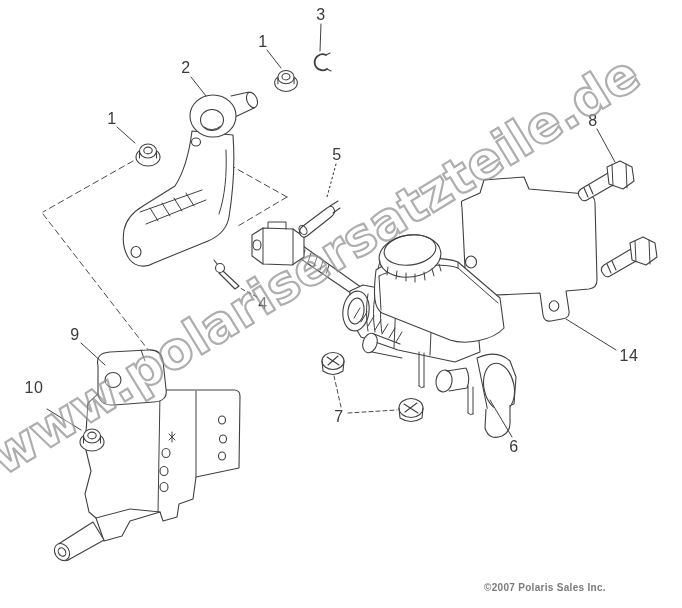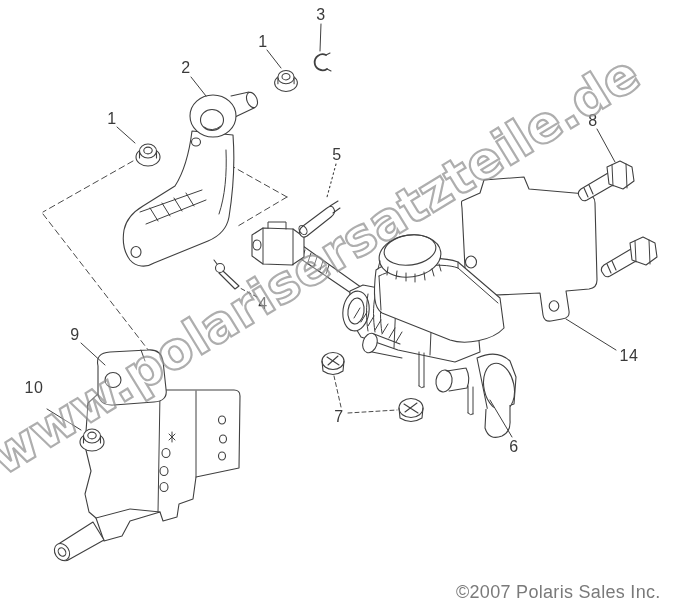--- a/index.html
+++ b/index.html
@@ -12,22 +12,22 @@
   .dashA{stroke-dasharray:6 4;stroke-width:0.95;}
   .dashB{stroke-dasharray:4 3;stroke-width:0.95;}
   .dot{stroke-dasharray:1.6 3;stroke-width:1.1;}
   .callout{position:absolute;transform:translate(-50%,-50%);font-size:16px;
            color:var(--c-label,#3a3a3a);letter-spacing:.5px;user-select:none;}
   .watermark{position:absolute;left:-6px;top:428px;transform:rotate(-31.5deg);transform-origin:0 50%;
              white-space:nowrap;font-family:"DejaVu Sans",sans-serif;font-weight:700;
              font-size:51px;letter-spacing:0;line-height:68px;height:68px;
              color:rgba(255,255,255,.48);-webkit-text-stroke:2.2px var(--c-watermark,#8f8f8f);
              opacity:.72;pointer-events:none;}
-  .copyright{position:absolute;left:456px;top:582px;font-size:18px;letter-spacing:.3px;
-             color:var(--c-copyright,#7a7a7a);}
+  .copyright{position:absolute;left:484px;top:582px;font-size:10px;letter-spacing:.3px;
+             color:var(--c-copyright,#7a7a7a);font-weight:bold;}
 </style>
 </head>
 <body>
 
 <div class="stage">
 
   <svg width="682" height="608" viewBox="0 0 682 608">
     <defs>
       <g id="nutshape">
         <ellipse class="sf" cx="0" cy="3" rx="12" ry="9"></ellipse>

